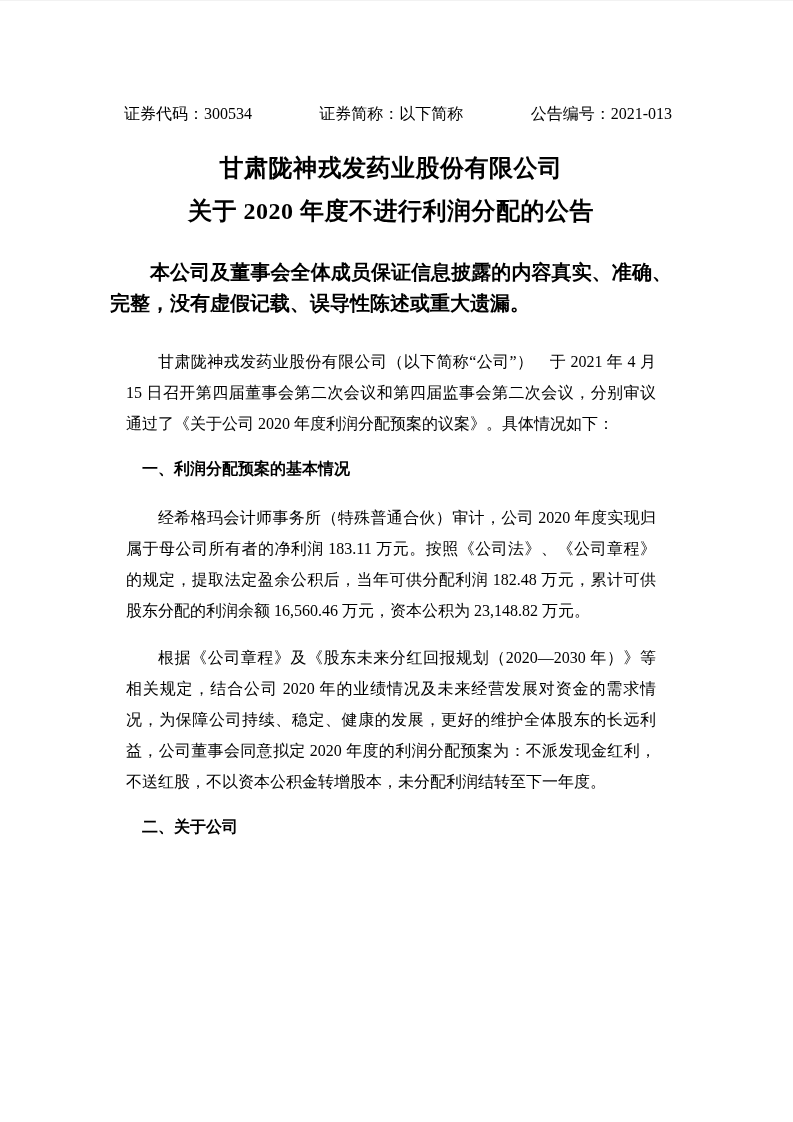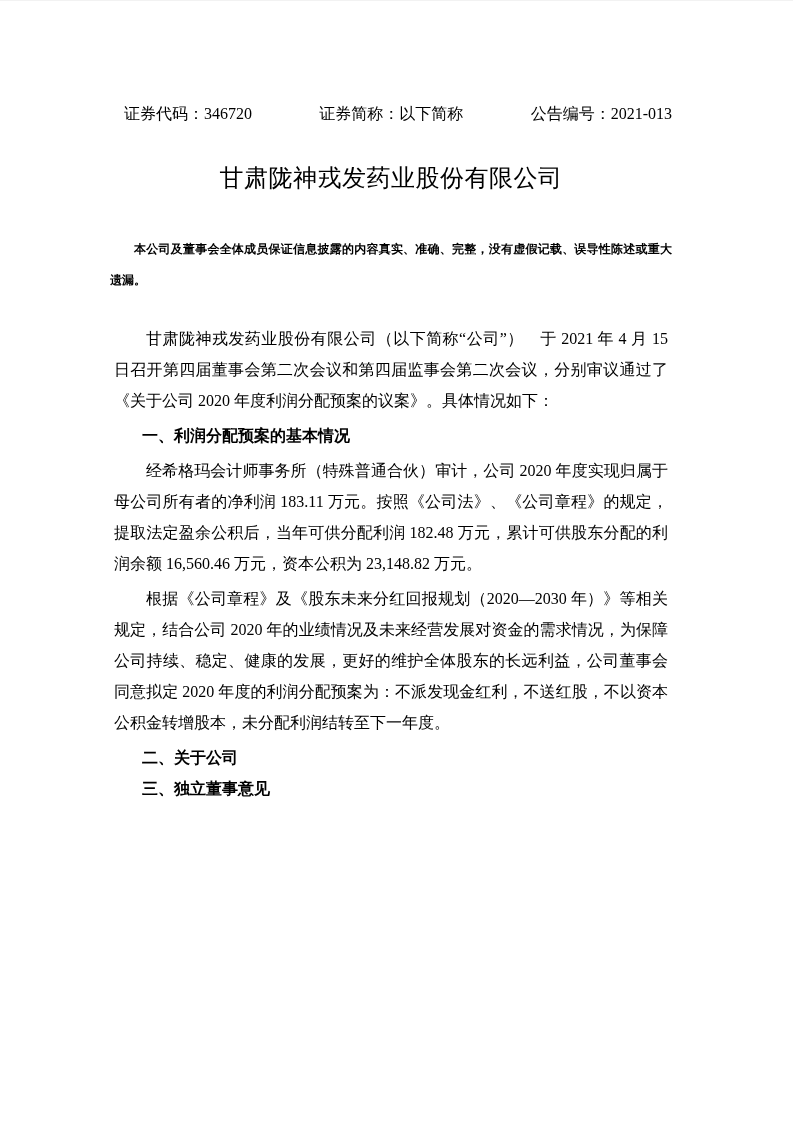--- a/index.html
+++ b/index.html
@@ -22,80 +22,80 @@
   .header-row {
     display: flex;
     justify-content: space-between;
     align-items: baseline;
     font-size: 16px;
     line-height: 19px;
     padding-left: 14px;
     white-space: nowrap;
   }
   .doc-title {
-    margin: 34px 0 0 0;
+    margin: 24px 0 0 0;
     font-size: 24px;
     line-height: 43px;
-    font-weight: normal;
+    font-weight: bold;
     text-align: center;
     letter-spacing: 0.5px;
   }
   .doc-title .title-line {
     display: block;
   }
   .notice {
-    margin: 34px 0 0 0;
+    margin: 24px 0 0 0;
     font-family: "Liberation Sans", "DejaVu Sans", sans-serif;
     font-weight: bold;
-    font-size: 12px;
+    font-size: 20px;
     line-height: 31px;
     text-indent: 2em;
     text-align: justify;
   }
   .body-text {
     margin-top: 27px;
     font-size: 16px;
     line-height: 31px;
   }
   .body-text p {
-    margin: 4px;
+    margin: 16px;
     text-indent: 2em;
     text-align: justify;
   }
   .sec-heading {
     margin: 0;
-    font-family: Liberation Sans, sans-serif;
+    font-family: Liberation Mono, monospace;
     font-weight: bold;
     font-size: 16px;
     line-height: 31px;
     text-indent: 2em;
   }
 </style>
 </head>
 <body>
 
 <div class="page">
 
   <div class="header-row">
-    <span>证券代码：346720</span>
+    <span>证券代码：300534</span>
     <span>证券简称：以下简称</span>
     <span>公告编号：2021-013</span>
   </div>
 
   <h1 class="doc-title">
     <span class="title-line">甘肃陇神戎发药业股份有限公司</span>
+    <span class="title-line">关于 2020 年度不进行利润分配的公告</span>
   </h1>
 
   <p class="notice">本公司及董事会全体成员保证信息披露的内容真实、准确、完整，没有虚假记载、误导性陈述或重大遗漏。</p>
 
   <div class="body-text">
     <p>甘肃陇神戎发药业股份有限公司（以下简称“公司”）　于 2021 年 4 月 15 日召开第四届董事会第二次会议和第四届监事会第二次会议，分别审议通过了《关于公司 2020 年度利润分配预案的议案》。具体情况如下：</p>
 
     <h2 class="sec-heading">一、利润分配预案的基本情况</h2>
     <p>经希格玛会计师事务所（特殊普通合伙）审计，公司 2020 年度实现归属于母公司所有者的净利润 183.11 万元。按照《公司法》、《公司章程》的规定，提取法定盈余公积后，当年可供分配利润 182.48 万元，累计可供股东分配的利润余额 16,560.46 万元，资本公积为 23,148.82 万元。</p>
     <p>根据《公司章程》及《股东未来分红回报规划（2020—2030 年）》等相关规定，结合公司 2020 年的业绩情况及未来经营发展对资金的需求情况，为保障公司持续、稳定、健康的发展，更好的维护全体股东的长远利益，公司董事会同意拟定 2020 年度的利润分配预案为：不派发现金红利，不送红股，不以资本公积金转增股本，未分配利润结转至下一年度。</p>
 
     <h2 class="sec-heading">二、关于公司</h2>
 
-    <h2 class="sec-heading">三、独立董事意见</h2>
   </div>
 
 </div>
 
 </body></html>

